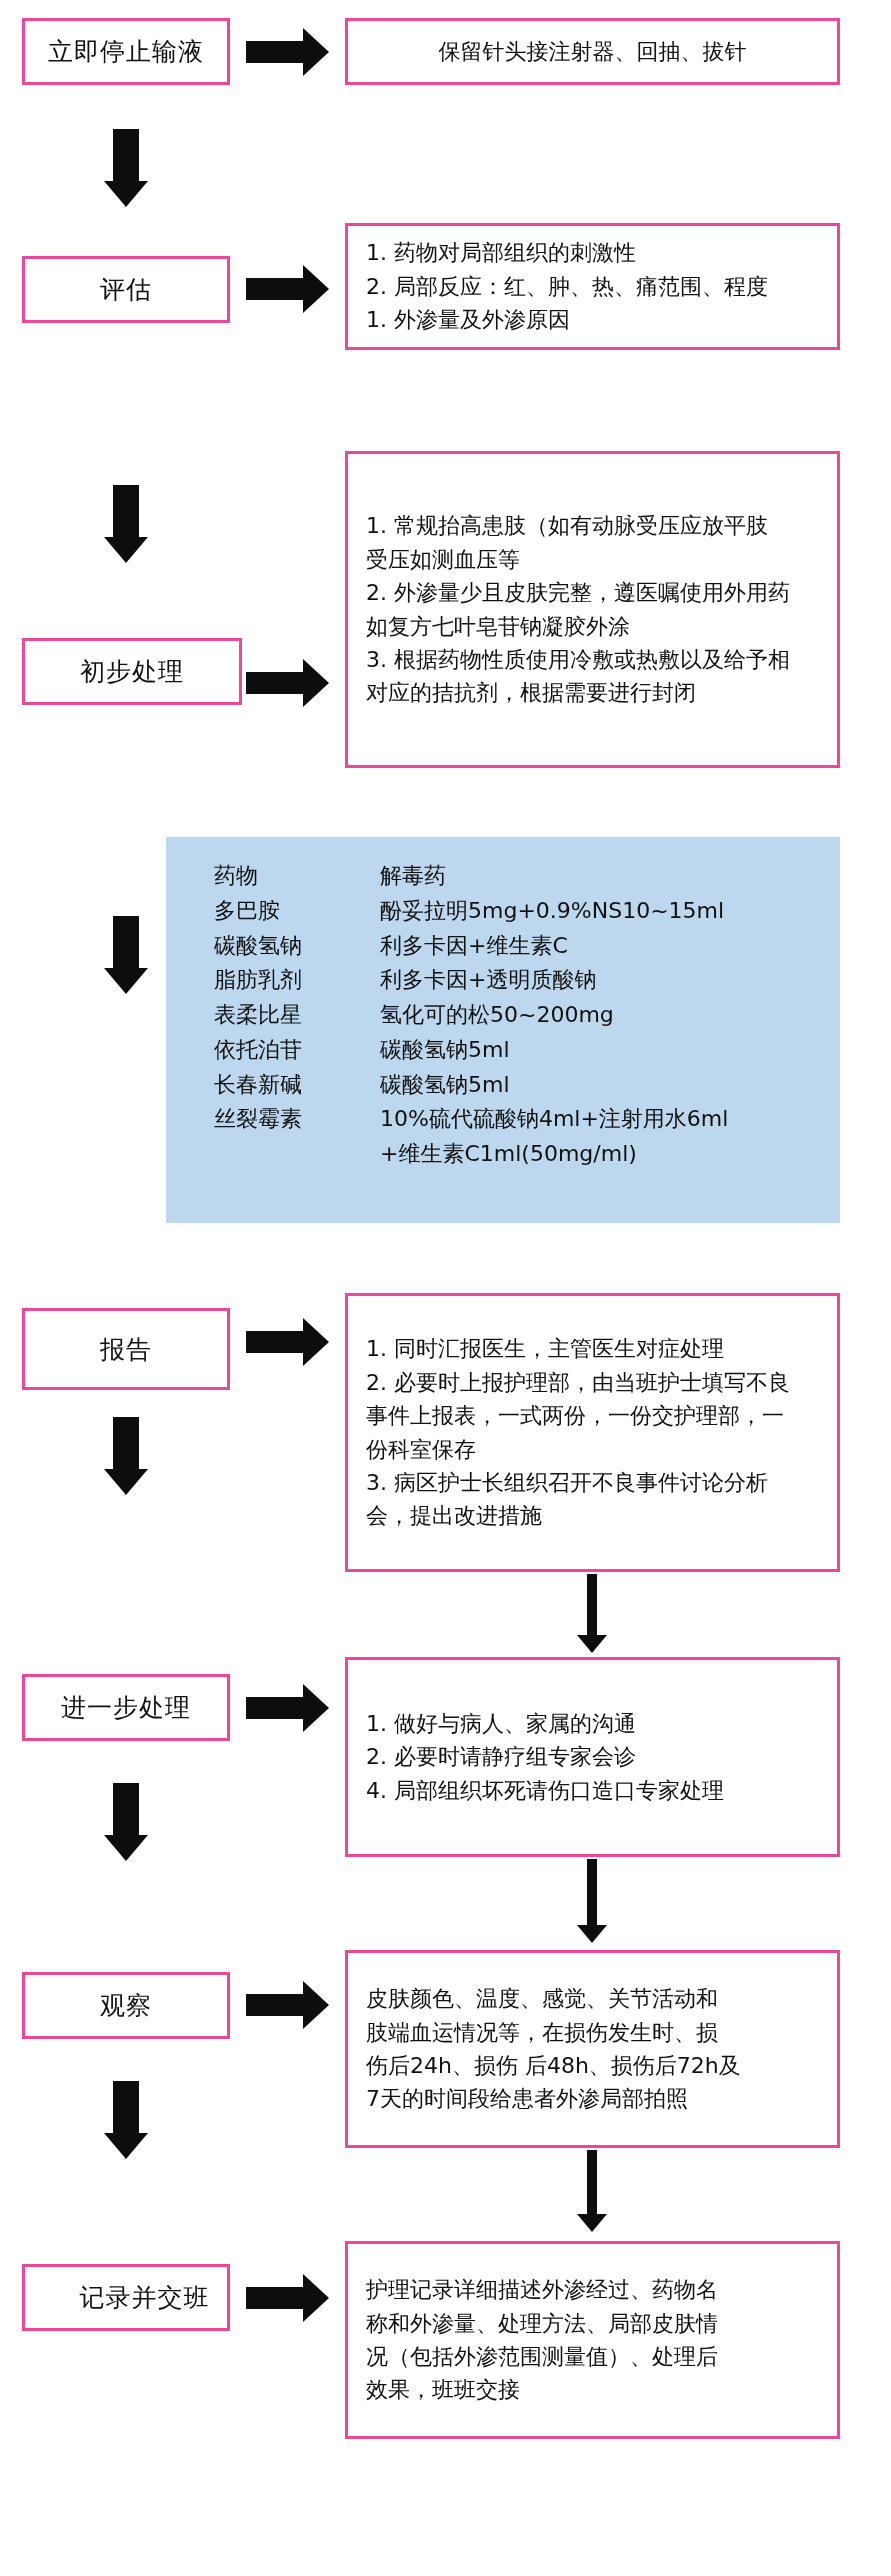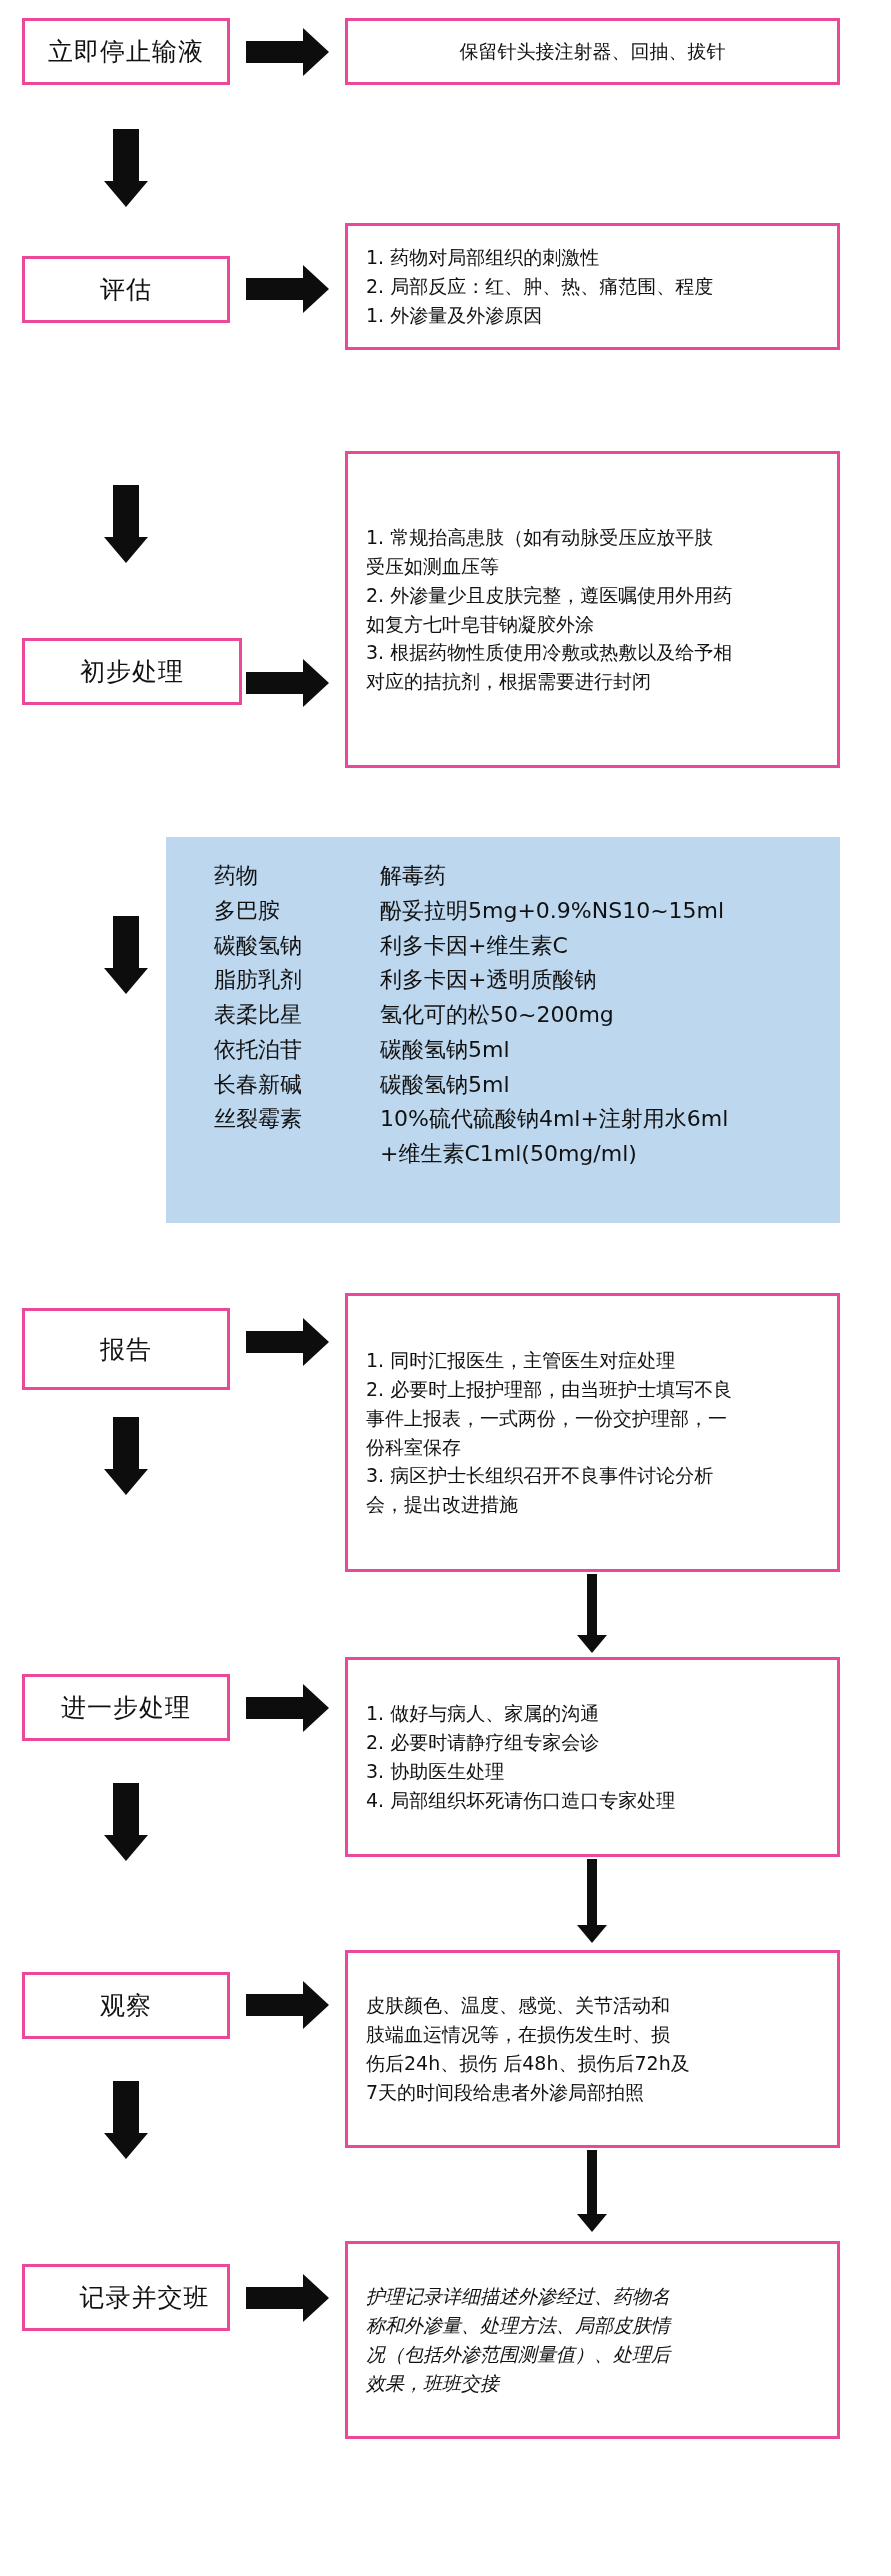--- a/index.html
+++ b/index.html
@@ -30,21 +30,21 @@
     text-align: center;
     font-size: 25px;
     letter-spacing: 1px;
   }
   .detail {           
     justify-content: flex-start;
     padding: 16px 18px;
   }
   .detail .lines {
     width: 100%;
-    font-size: 19px;
+    font-size: 22px;
     line-height: 1.52;
   }
   .detail .lines div {
     white-space: pre-wrap;
   }
 
   
   .bluepanel {
     position: absolute;
     box-sizing: border-box;
@@ -212,35 +212,34 @@
     <div>份科室保存</div>
     <div>3. 病区护士长组织召开不良事件讨论分析</div>
     <div>会，提出改进措施</div>
   </div>
 </div>
 
 <div class="node detail" style="left:345px; top:1657px; width:495px; height:200px;">
   <div class="lines">
     <div>1. 做好与病人、家属的沟通</div>
     <div>2. 必要时请静疗组专家会诊</div>
-    <div>3. 协助医生处理</div>
     <div>4. 局部组织坏死请伤口造口专家处理</div>
   </div>
 </div>
 
 <div class="node detail" style="left:345px; top:1950px; width:495px; height:198px;">
   <div class="lines">
     <div>皮肤颜色、温度、感觉、关节活动和</div>
     <div>肢端血运情况等，在损伤发生时、损</div>
     <div>伤后24h、损伤 后48h、损伤后72h及</div>
     <div>7天的时间段给患者外渗局部拍照</div>
   </div>
 </div>
 
-<div class="node detail" style="left:345px; top:2241px; width:495px; height:198px;font-style:italic;">
+<div class="node detail" style="left:345px; top:2241px; width:495px; height:198px;">
   <div class="lines">
     <div>护理记录详细描述外渗经过、药物名</div>
     <div>称和外渗量、处理方法、局部皮肤情</div>
     <div>况（包括外渗范围测量值）、处理后</div>
     <div>效果，班班交接</div>
   </div>
 </div>
 
 <div class="arrow-right" style="left:246px; top:52px;">
   <div class="shaft" style="left:0; top:-11px; width:61px; height:22px;"></div>

